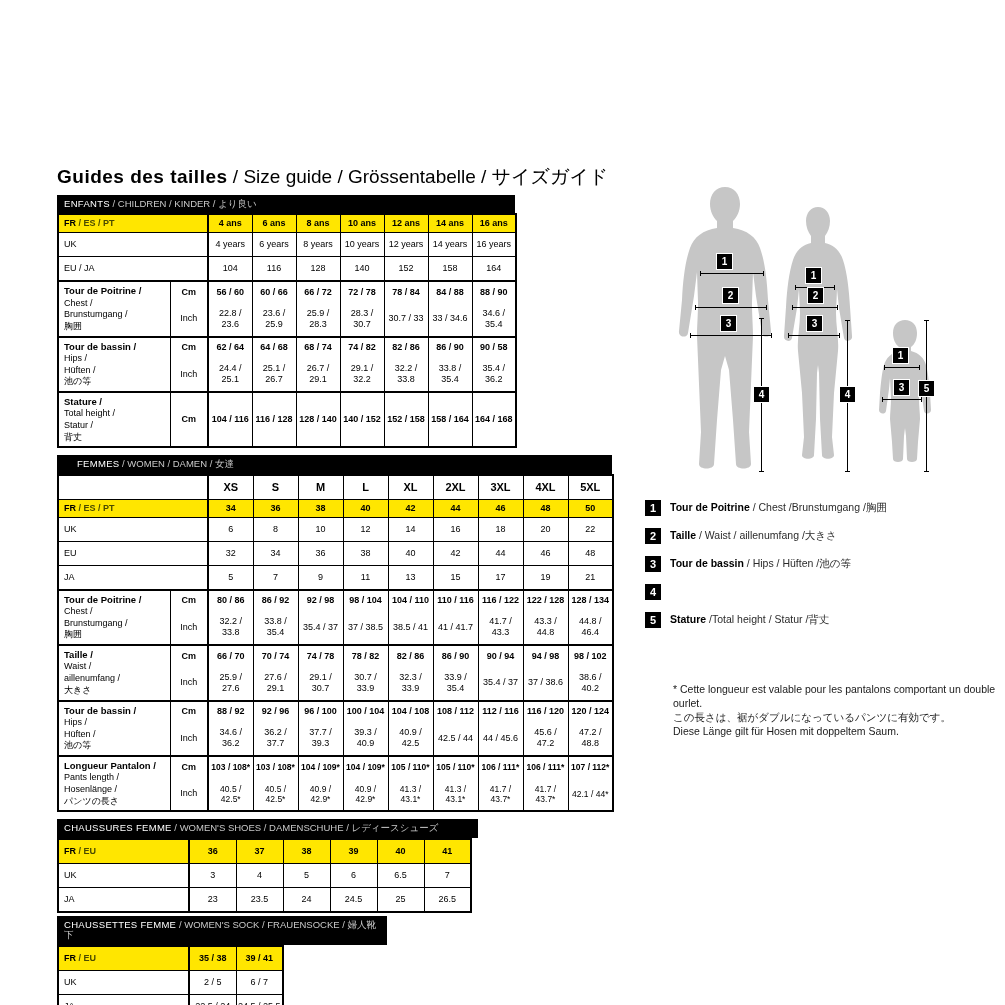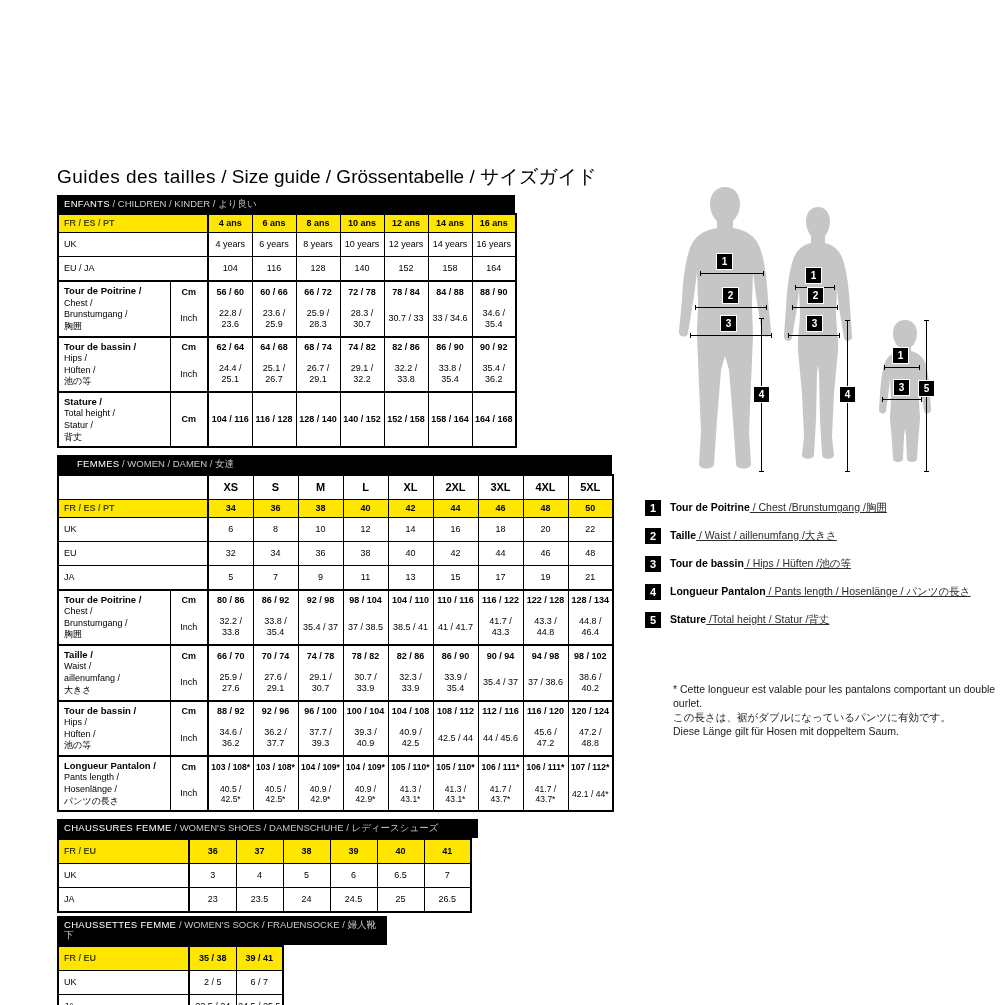--- a/index.html
+++ b/index.html
@@ -2,40 +2,40 @@
 <html><head>
 <meta charset="utf-8">
 <style>
   html,body{margin:0;padding:0;}
   body{
     width:1005px;height:1005px;background:#fff;position:relative;
     font-family:"Liberation Sans","DejaVu Sans",sans-serif;color:#000;
     -webkit-font-smoothing:antialiased;
   }
   .page-title{position:absolute;left:57px;top:164px;font-size:19px;white-space:nowrap;}
-  .page-title .t-bold{font-weight:normal;letter-spacing:.5px;}
+  .page-title .t-bold{font-weight:bold;letter-spacing:.5px;}
   .left-col{position:absolute;left:57px;top:195px;}
 
   .bar{background:#000;color:#fff;font-size:9.5px;padding:4px 7px 4px 7px;box-sizing:border-box;line-height:1.1;}
   .bar b{font-weight:normal;letter-spacing:.3px;}
   .bar .rest{color:#c9c9c9;font-weight:normal;}
 
   table{border-collapse:collapse;table-layout:fixed;}
   .sztable{border:2px solid #000;background:#fff;}
   .sztable td{border:1px solid #000;font-size:9px;text-align:center;vertical-align:middle;padding:2px 1px;line-height:1.2;}
   .sztable td.fd{border-left:2px solid #000;}
   .sztable tr.sec td{border-top:2px solid #000;}
   .sztable tr.m-top td{border-bottom:none;}
   .sztable tr.m-bot td{border-top:none;}
   td.lab,td.lab2{text-align:left;padding:3px 5px;}
   td.lab span{display:block;line-height:1.3;}
   td.lab .l1{font-weight:bold;font-size:9.5px;}
   .b{font-weight:bold;}
   tr.yrow td{background:#ffe600;}
-  tr.yrow td.lab2 .frb{font-weight:normal;}
+  tr.yrow td.lab2 .frb{font-weight:bold;}
   tr.yrow td.lab2 .frr{color:#4a4a00;font-weight:bold;}
   tr.plain td{height:17px;}
   tr.letters td{height:19px;font-size:11px;font-weight:bold;}
   td.unit{font-weight:bold;font-size:9px;}
   .tblock{margin-bottom:7px;}
   .sock-table-wrap{width:330px;}
 
   
   .figure-area{position:absolute;left:640px;top:168px;width:350px;height:315px;}
   .sil{position:absolute;}
@@ -46,21 +46,21 @@
         background:linear-gradient(#000,#000) center/1px 100% no-repeat;}
   .fig-badge{position:absolute;width:15px;height:15px;background:#000;color:#fff;font-size:10px;
         font-weight:bold;display:flex;align-items:center;justify-content:center;border:1px solid #fff;box-sizing:content-box;}
 
   
   .legend{position:absolute;left:645px;top:500px;display:flex;flex-direction:column;gap:12px;}
   .legend-item{display:flex;align-items:center;gap:9px;font-size:10.5px;white-space:nowrap;}
   .legend-badge{width:16px;height:16px;background:#000;color:#fff;font-weight:bold;font-size:11px;
         display:flex;align-items:center;justify-content:center;flex:0 0 auto;}
   .legend-item .lg-bold{font-weight:bold;}
-  .legend-item .lg-rest{color:#2b2b2b;text-decoration:underline;}
+  .legend-item .lg-rest{color:#2b2b2b;}
 
   
   .footnote{position:absolute;left:673px;top:683px;width:338px;font-size:10.5px;line-height:1.32;color:#1a1a1a;}
   .footnote div{margin:0;}
 </style>
 </head>
 <body>
 
 <div class="page-title">
   <span class="t-bold">Guides des tailles</span><span> / Size guide / Grössentabelle / サイズガイド</span>
@@ -150,21 +150,21 @@
             <span>池の等</span>
           </td>
           <td class="unit">Cm</td>
 
         <td class="v b fd">62 / 64</td>
             <td class="v b">64 / 68</td>
             <td class="v b">68 / 74</td>
             <td class="v b">74 / 82</td>
             <td class="v b">82 / 86</td>
             <td class="v b">86 / 90</td>
-            <td class="v b">90 / 92</td>
+            <td class="v b">90 / 58</td>
           </tr>
         <tr class="m-bot">
           <td class="unit" style="font-weight:normal">Inch</td>
 
         <td class="v fd">24.4 / 25.1</td>
             <td class="v">25.1 / 26.7</td>
             <td class="v">26.7 / 29.1</td>
             <td class="v">29.1 / 32.2</td>
             <td class="v">32.2 / 33.8</td>
             <td class="v">33.8 / 35.4</td>
@@ -529,21 +529,20 @@
   <div class="legend-item">
     <span class="legend-badge">2</span>
     <span><span class="lg-bold">Taille</span><span class="lg-rest"> / Waist / aillenumfang /大きさ</span></span>
   </div>
   <div class="legend-item">
     <span class="legend-badge">3</span>
     <span><span class="lg-bold">Tour de bassin</span><span class="lg-rest"> / Hips / Hüften /池の等</span></span>
   </div>
   <div class="legend-item">
     <span class="legend-badge">4</span>
-    <span><span class="lg-bold">Longueur Pantalon</span><span class="lg-rest"> / Pants length / Hosenlänge / パンツの長さ</span></span>
   </div>
   <div class="legend-item">
     <span class="legend-badge">5</span>
     <span><span class="lg-bold">Stature</span><span class="lg-rest"> /Total height  / Statur /背丈</span></span>
   </div>
 </div>
 
 <div class="footnote">
   <div>* Cette longueur est valable pour les pantalons comportant un double ourlet.</div>
   <div>この長さは、裾がダブルになっているパンツに有効です。</div>

